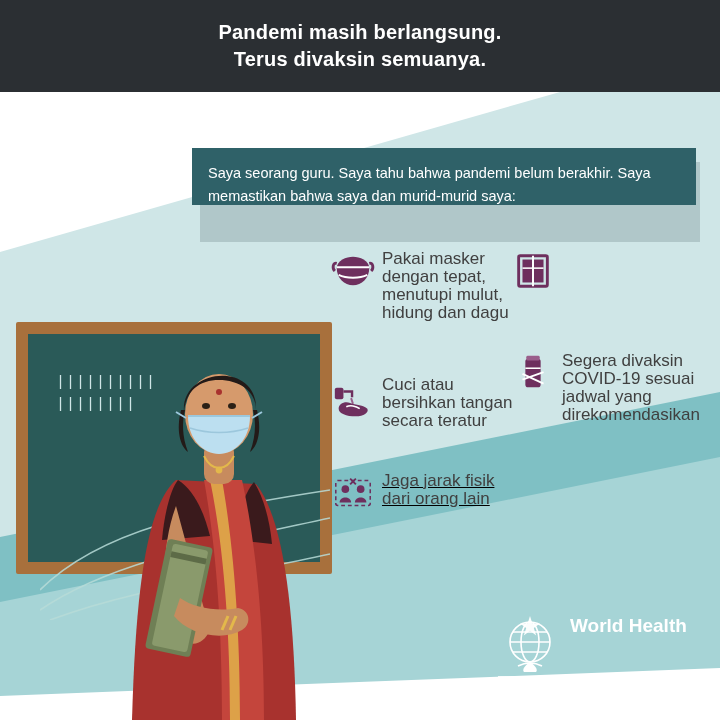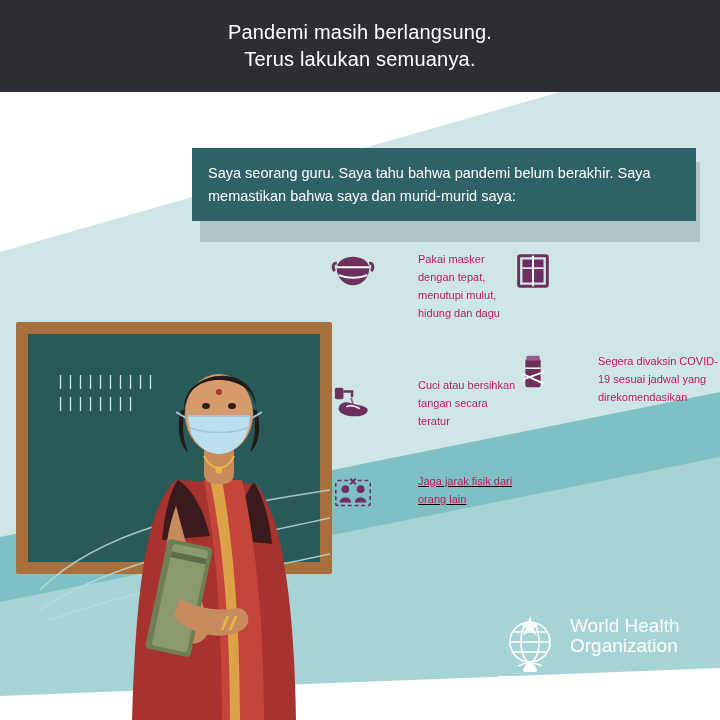--- a/index.html
+++ b/index.html
@@ -14,21 +14,21 @@
     position:absolute;left:0;top:0;width:720px;height:720px;
     background:#ffffff;overflow:hidden;
   }
   
   .header{
     position:absolute;left:0;top:0;width:720px;height:92px;
     background:#2b2f33;
     display:flex;flex-direction:column;align-items:center;justify-content:center;
   }
   .header .line{
-    color:#ffffff;font-size:20px;font-weight:normal;line-height:27px;letter-spacing:.2px;
+    color:#ffffff;font-size:20px;font-weight:bold;line-height:27px;letter-spacing:.2px;
     text-align:right;
   }
   
   .bg-white{
     position:absolute;left:0;top:92px;width:720px;height:628px;background:#ffffff;
   }
   .bg-teal-light{
     position:absolute;left:0;top:92px;width:720px;height:628px;
     background:#cfe6e7;
     clip-path:polygon(0 0, 720px 0, 720px 628px, 0 628px);
@@ -52,21 +52,21 @@
     position:absolute;left:0;top:668px;width:720px;height:52px;background:#ffffff;
     clip-path:polygon(0 28px, 720px 0, 720px 52px, 0 52px);
   }
   
   .banner-shadow{
     position:absolute;left:196px;top:152px;width:500px;height:80px;
     background:rgba(40,60,65,.18);
     transform:translate(4px,10px);
   }
   .banner{
-    position:absolute;left:192px;top:148px;width:504px;height:73px;
+    position:absolute;left:192px;top:148px;width:504px;height:57px;
     background:#2f6168;
     color:#ffffff;
     padding:14px 16px 8px 16px;
     box-sizing:border-box;
   }
   .banner p{
     margin:0;font-size:14.5px;line-height:23px;color:#ffffff;
   }
   
   .points{
@@ -78,21 +78,21 @@
   .col-left{left:0;width:190px;}
   .col-right{left:180px;width:210px;}
   .point{
     display:flex;align-items:flex-start;margin-bottom:18px;
   }
   .point .ico{
     width:46px;flex:0 0 46px;height:46px;margin-right:6px;
     display:flex;align-items:center;justify-content:center;
   }
   .point .txt{
-    font-size:11px;line-height:18px;color:#be185d;padding-top:2px;margin-left:36px;
+    font-size:17px;line-height:18px;color:#404040;padding-top:2px;
   }
   .point-left-1{height:86px;}
   .point-left-2{height:100px;align-items:center;}
   .point-left-3{height:60px;text-decoration:underline;}
   .point-right-1{height:62px;}
   .point-right-2{height:84px;}
   .point-right-3{height:86px;}
   
   .board-frame{
     position:absolute;left:16px;top:322px;width:316px;height:252px;
@@ -113,21 +113,21 @@
   .teacher{
     position:absolute;left:118px;top:330px;width:210px;height:390px;
   }
   
   .who{
     position:absolute;left:498px;top:612px;width:206px;height:92px;
     color:#ffffff;
   }
   .who-text{
     position:absolute;left:72px;top:4px;
-    font-size:19px;line-height:20px;font-weight:normal;color:#ffffff;
+    font-size:19px;line-height:20px;font-weight:bold;color:#ffffff;text-align:right;
   }
   .who-region{
     position:absolute;left:0;top:70px;width:206px;text-align:right;
     font-size:14px;color:#ffffff;
   }
   .who-rule{
     position:absolute;left:0;top:64px;width:206px;height:1px;background:rgba(255,255,255,.85);
   }
 </style>
 </head>
@@ -137,21 +137,21 @@
 
   <div class="bg-white"></div>
   <div class="bg-teal-light"></div>
   <div class="bg-white-wedge"></div>
   <div class="bg-teal-deep"></div>
   <div class="bg-teal-mid"></div>
   <div class="bg-bottom-white"></div>
 
   <div class="header">
     <div class="line">Pandemi masih berlangsung.</div>
-    <div class="line">Terus lakukan semuanya.</div>
+    <div class="line">Terus divaksin semuanya.</div>
   </div>
 
   <div class="board-frame">
     <div class="board-inner">
       <div class="board-marks">||||||||||</div>
       <div class="board-marks" style="top:62px">||||||||</div>
     </div>
   </div>
 
   <svg class="swirl" viewBox="0 0 290 150">
@@ -297,19 +297,18 @@
         <path d="M12,30 L52,30"></path>
         <path d="M15,20 L49,20"></path>
         <path d="M15,40 L49,40"></path>
       </g>
       <path d="M32,4 L34.4,11.4 L42,11.4 L35.8,16 L38.2,23.4 L32,18.8 L25.8,23.4 L28.2,16 L22,11.4 L29.6,11.4 Z" fill="#ffffff" opacity=".95"></path>
       <path d="M32,50 C26,54 24,58 26,60 L38,60 C40,58 38,54 32,50 Z" fill="#ffffff"></path>
       <path d="M20,54 C28,50 36,50 44,54" stroke="#ffffff" stroke-width="1.6" fill="none"></path>
     </svg>
     <div class="who-text">
       <div>World Health</div>
-      <div>Organization</div>
     </div>
     <div class="who-rule"></div>
     <div class="who-region">South-East Asian Region</div>
   </div>
 
 </div>
 
 </body></html>

